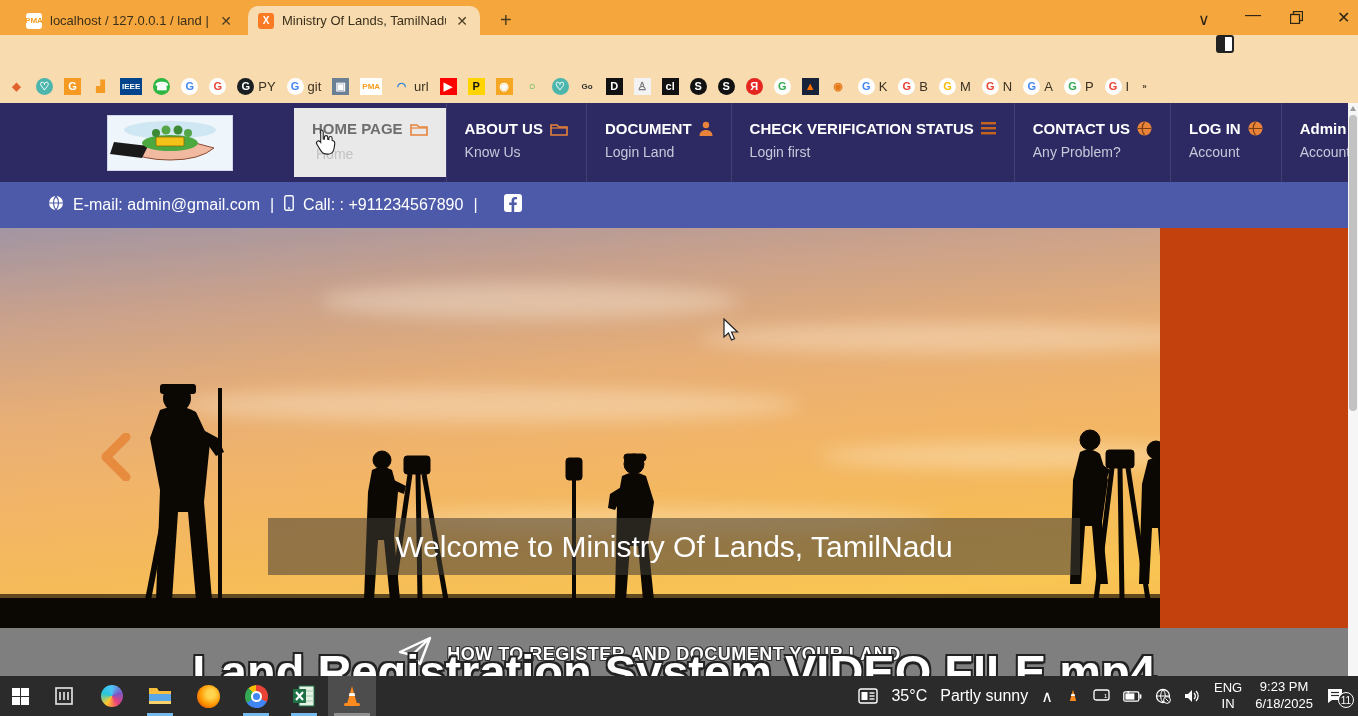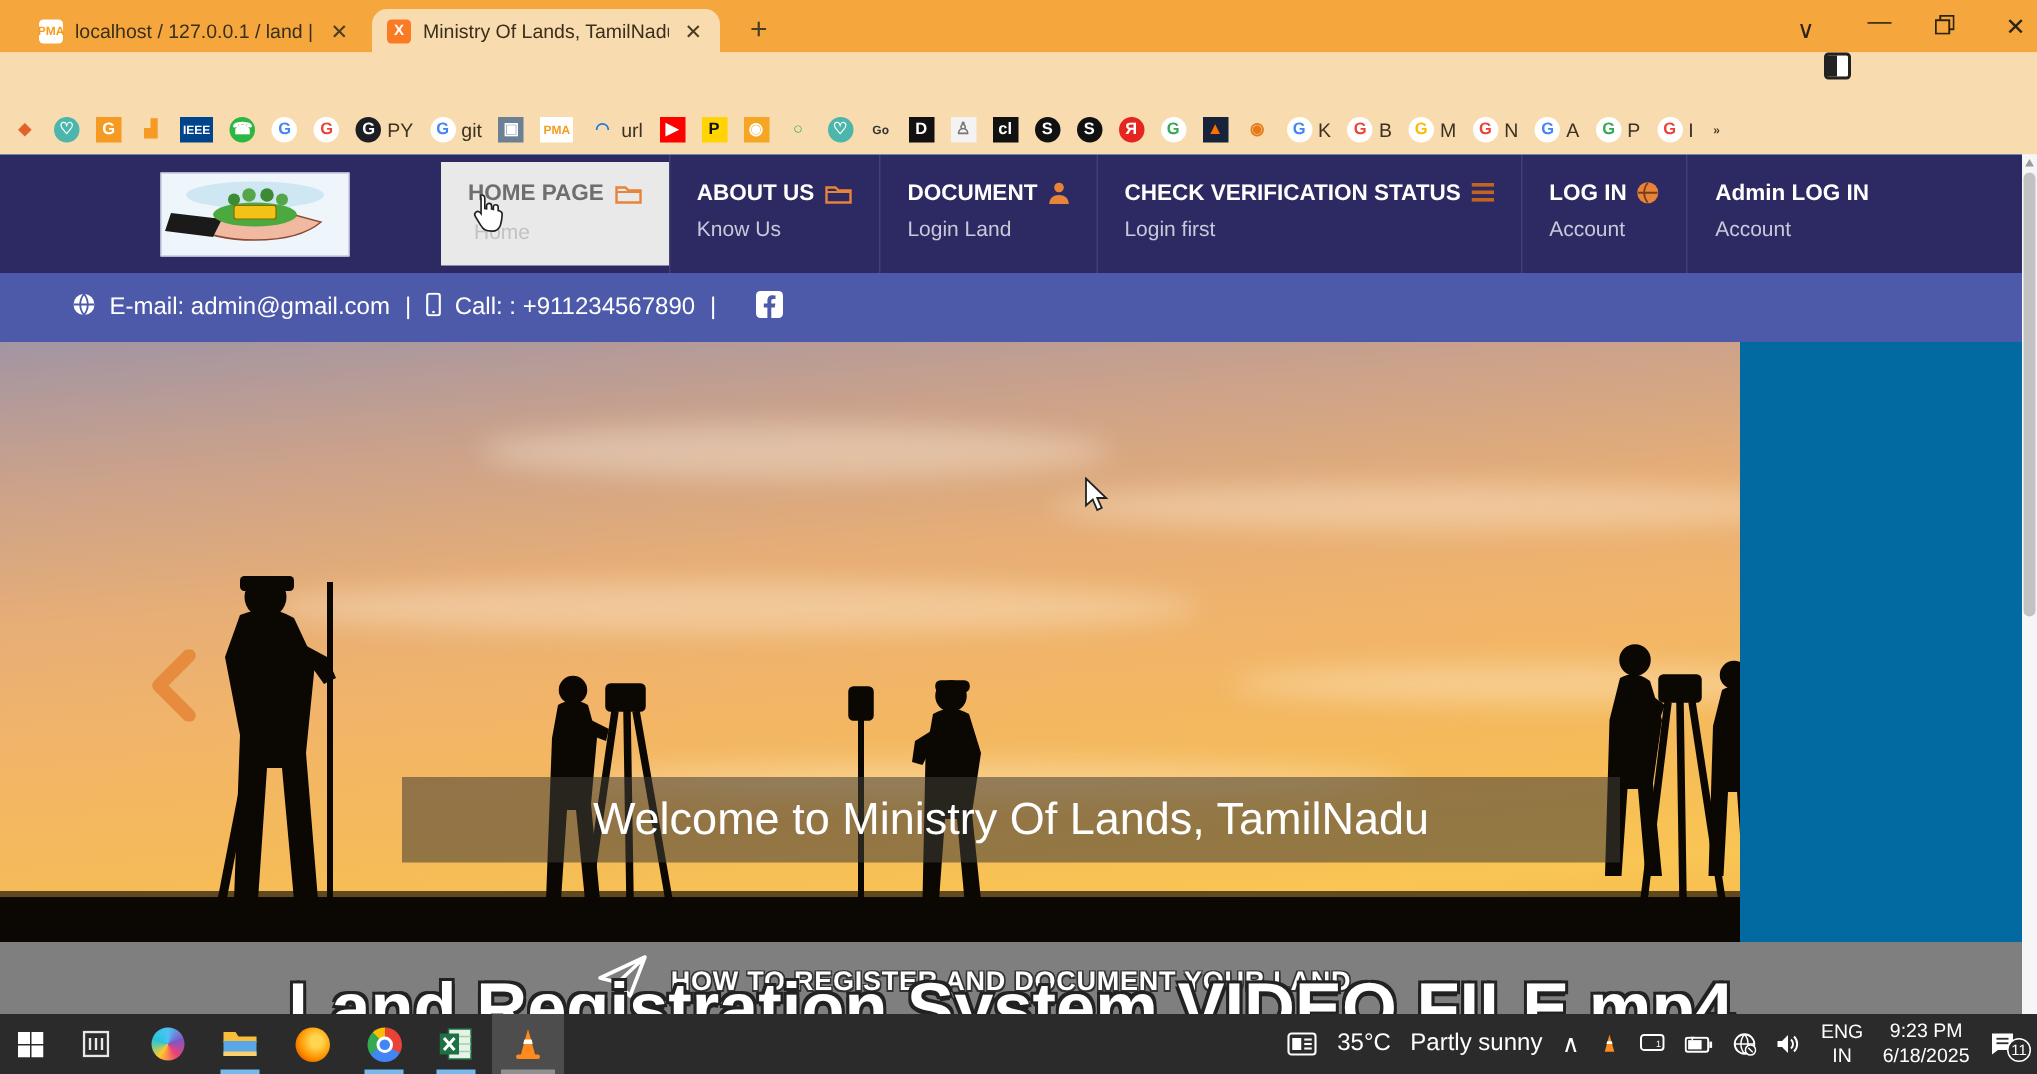--- a/index.html
+++ b/index.html
@@ -43,21 +43,21 @@
   #paused-badge:after { content:""; position:absolute; left:3px; top:3px; width:18px; height:5px; background:repeating-linear-gradient(90deg,#fff 0 2px,transparent 2px 5px); }
   #paused-label { font-size:13px; color:#22395f; }
   #menu-dots { left:1342px; top:41px; font-size:15px; color:#3a2f1b; letter-spacing:0; }
 
   #bookmarks-bar { left:0; top:70px; width:1358px; height:33px; background:#f8dbae; display:flex; align-items:center; padding:0 8px; gap:11px; overflow:hidden; }
   .bm { display:flex; align-items:center; gap:4px; flex:none; }
   .bm .chip { width:17px; height:17px; display:flex; align-items:center; justify-content:center; font-size:11px; font-weight:bold; line-height:1; }
   .bm .bm-label { font-size:13px; color:#3b3122; }
 
   
-  #viewport { left:0; top:103px; width:1348px; height:573px; background:#0369a1; overflow:hidden; }
+  #viewport { left:0; top:103px; width:1348px; height:573px; background:#c2410c; overflow:hidden; }
 
   #site-nav { position:absolute; left:0; top:0; width:1348px; height:79px; background:#2d2a63; }
   #logo { position:absolute; left:107px; top:12px; width:126px; height:56px; background:#fdfdfd; border:1px solid #cfd4e6; }
   #nav-items { position:absolute; left:294px; top:0; height:79px; display:flex; }
   .nav-item { padding:17px 18px 0 18px; border-left:1px solid rgba(255,255,255,0.10); position:relative; }
   .nav-item:first-child { border-left:none; }
   .nav-item .ttl { font-size:15px; font-weight:bold; color:#fff; white-space:nowrap; display:flex; align-items:center; gap:7px; }
   .nav-item .sub { font-size:14px; color:#c7c9da; margin-top:7px; }
   .nav-item.hovered { background:#e9e9e9; margin:5px 0; padding-top:12px; }
   .nav-item.hovered .ttl { color:#6e6e6e; }
@@ -367,20 +367,32 @@
                 <rect y="0" width="15" height="2.4" fill="#c4641f"></rect>
                 <rect y="5" width="15" height="2.4" fill="#c4641f"></rect>
                 <rect y="10" width="15" height="2.4" fill="#c4641f"></rect>
               </svg>
             </span>
         </div>
         <div class="sub">Login first</div>
       </div>
       <div class="nav-item">
         <div class="ttl">
+            <span>CONTACT US</span>
+          <span class="nico">
+              <svg width="15" height="15" viewBox="0 0 15 15">
+                <circle cx="7.5" cy="7.5" r="7" fill="#e8833a"></circle>
+                <path d="M7.5 1a10 10 0 0 0 0 13 M1 7.5h13" stroke="#7a3c12" stroke-width="1.2" fill="none"></path>
+              </svg>
+            </span>
+        </div>
+        <div class="sub">Any Problem?</div>
+      </div>
+      <div class="nav-item">
+        <div class="ttl">
             <span>LOG IN</span>
           <span class="nico">
               <svg width="15" height="15" viewBox="0 0 15 15">
                 <circle cx="7.5" cy="7.5" r="7" fill="#e8833a"></circle>
                 <path d="M7.5 1a10 10 0 0 0 0 13 M1 7.5h13" stroke="#7a3c12" stroke-width="1.2" fill="none"></path>
               </svg>
             </span>
         </div>
         <div class="sub">Account</div>
       </div>

